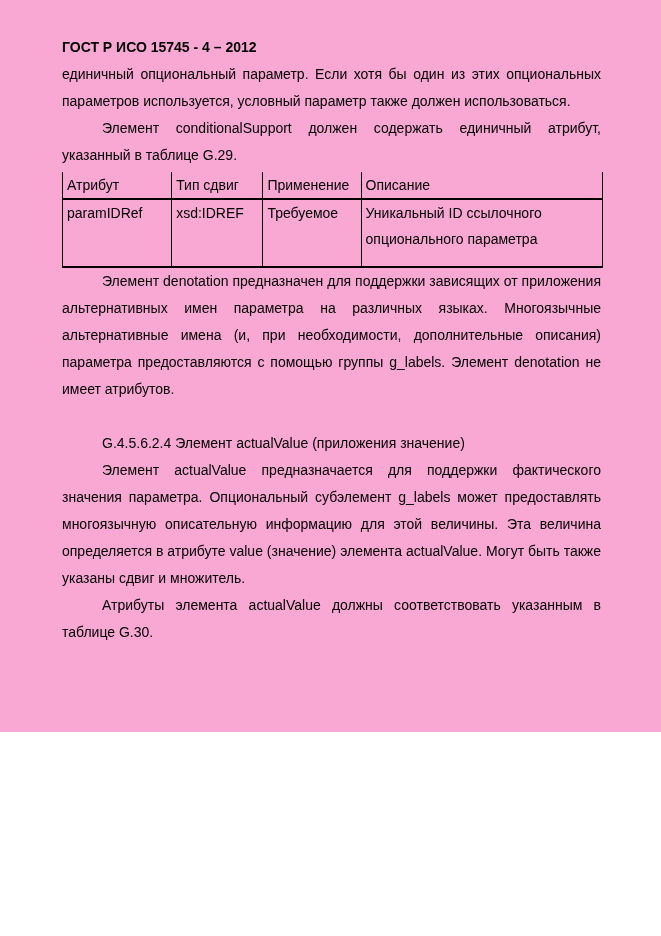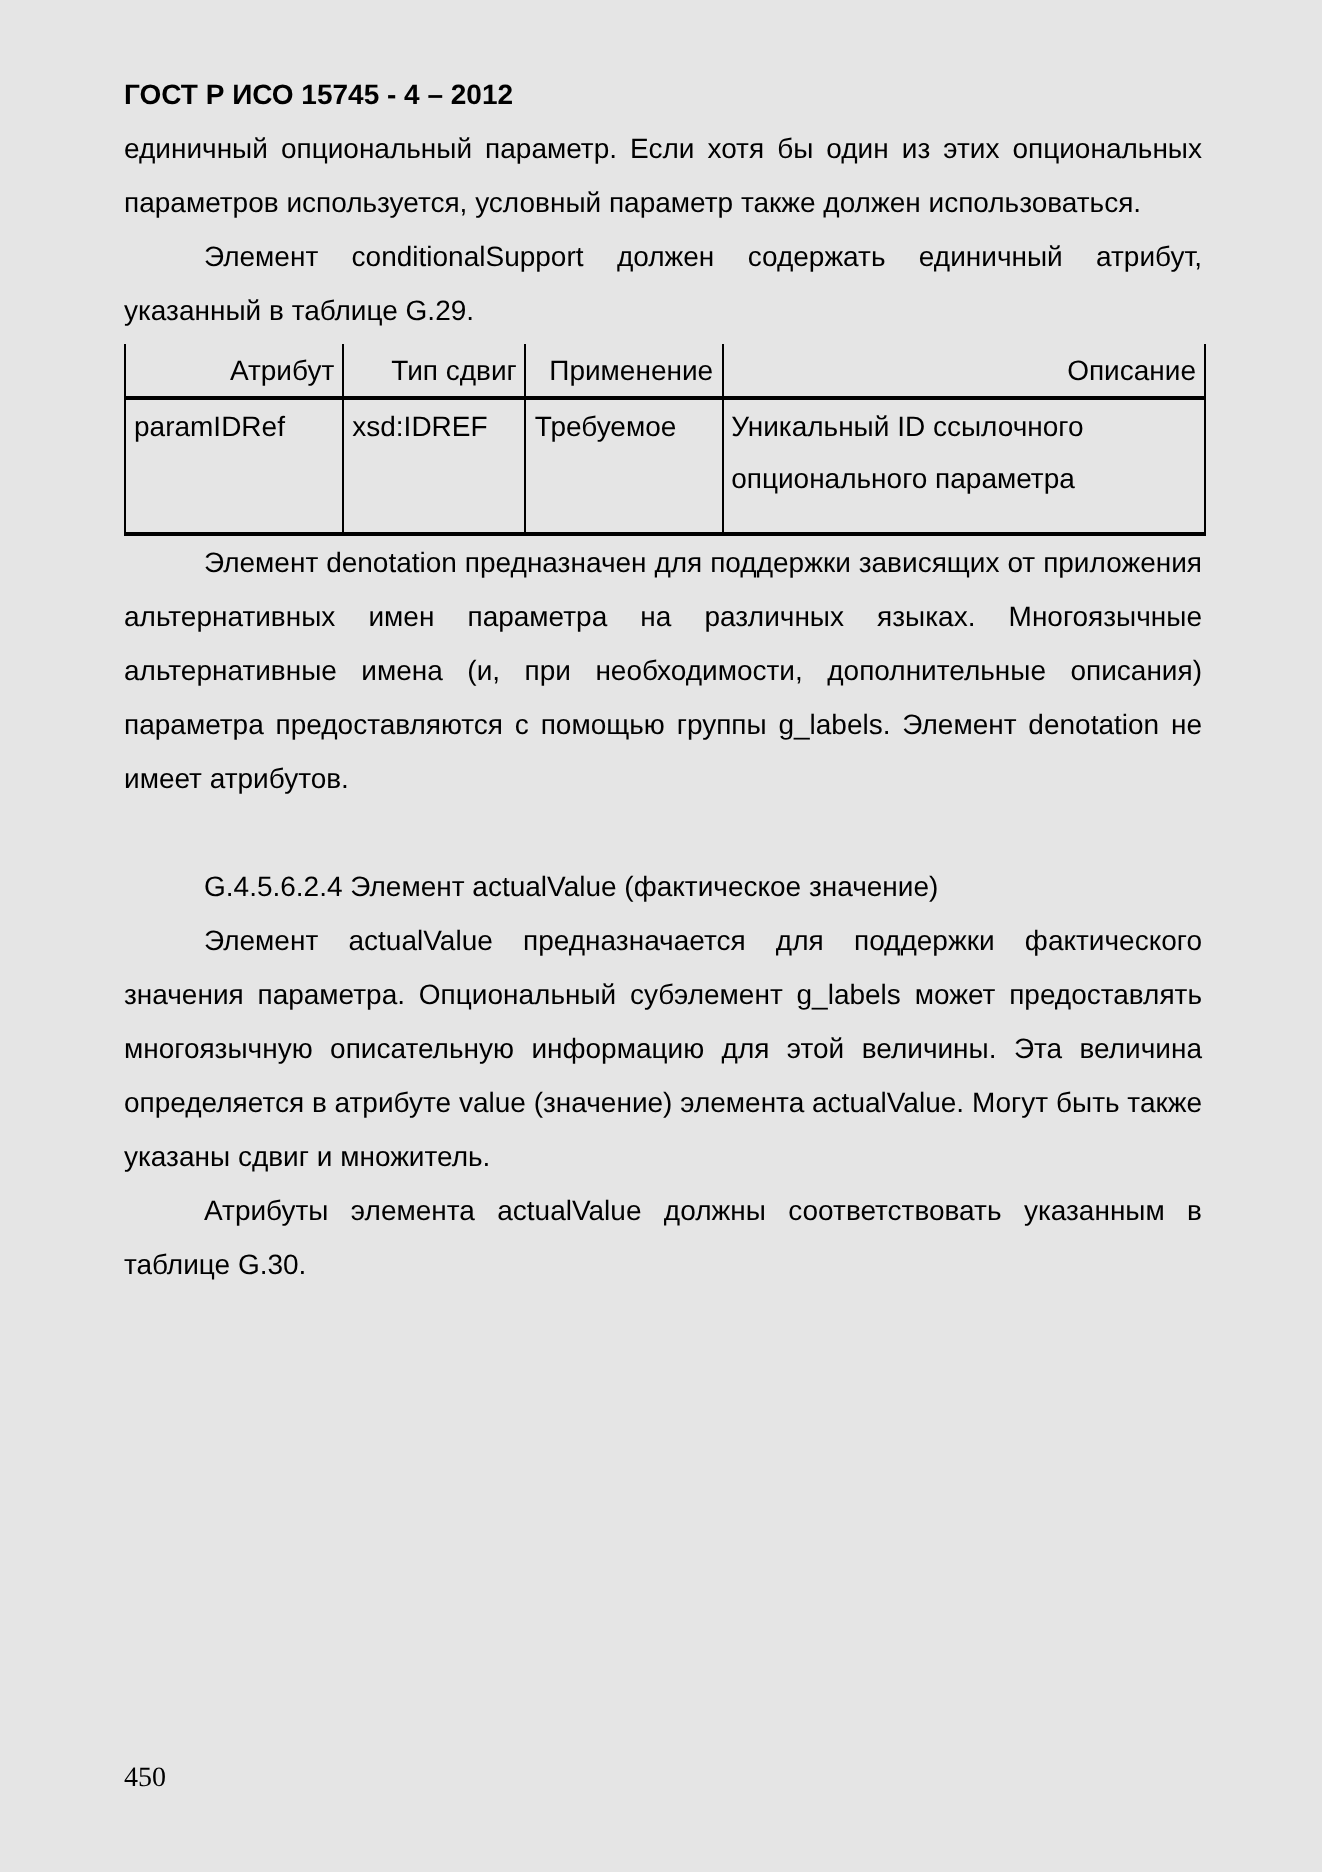--- a/index.html
+++ b/index.html
@@ -3,22 +3,22 @@
 <meta charset="utf-8">
 <style>
   html, body {
     margin: 0;
     padding: 0;
     background: #ffffff;
   }
   .page {
     position: relative;
     width: 661px;
-    height: 936px;
-    background: #e5e5e5;
+    height: 732px;
+    background: #f9a8d4;
     color: #000000;
     font-family: "Liberation Sans", sans-serif;
     overflow: hidden;
   }
   .content {
     position: absolute;
     left: 62px;
     top: 34px;
     width: 539px;
     font-size: 14px;
@@ -45,21 +45,21 @@
   table.gost-table {
     border-collapse: collapse;
     width: 541px;
     margin-top: 3px;
     font-size: 14px;
     line-height: 26px;
     text-align: left;
   }
   table.gost-table th {
     font-weight: normal;
-    text-align: right;
+    text-align: left;
     border-left: 1px solid #000;
     border-right: 1px solid #000;
     border-bottom: 2px solid #000;
     border-top: none;
     padding: 0 4px;
     height: 26px;
   }
   table.gost-table td {
     vertical-align: top;
     border-left: 1px solid #000;
@@ -120,21 +120,21 @@
           <td>Уникальный ID ссылочного опционального параметра</td>
         </tr>
       </tbody>
     </table>
 
 
     <p class="indent">Элемент denotation предназначен для поддержки зависящих от приложения альтернативных имен параметра на различных языках. Многоязычные альтернативные имена (и, при необходимости, дополнительные описания) параметра предоставляются с помощью группы g_labels. Элемент denotation не имеет атрибутов.</p>
 
     <div class="blank-gap"></div>
 
-    <p class="section-heading" style="margin-top:0;">G.4.5.6.2.4  Элемент actualValue (фактическое значение)</p>
+    <p class="section-heading" style="margin-top:0;">G.4.5.6.2.4  Элемент actualValue (приложения значение)</p>
 
     <p class="indent">Элемент actualValue предназначается для поддержки фактического значения параметра. Опциональный субэлемент g_labels может предоставлять многоязычную описательную информацию для этой величины. Эта величина определяется в атрибуте value (значение) элемента actualValue. Могут быть также указаны сдвиг и множитель.</p>
 
     <p class="indent">Атрибуты элемента actualValue должны соответствовать указанным в таблице G.30.</p>
 
   </div>
 
   <div class="page-number">450</div>
 </div>
 

